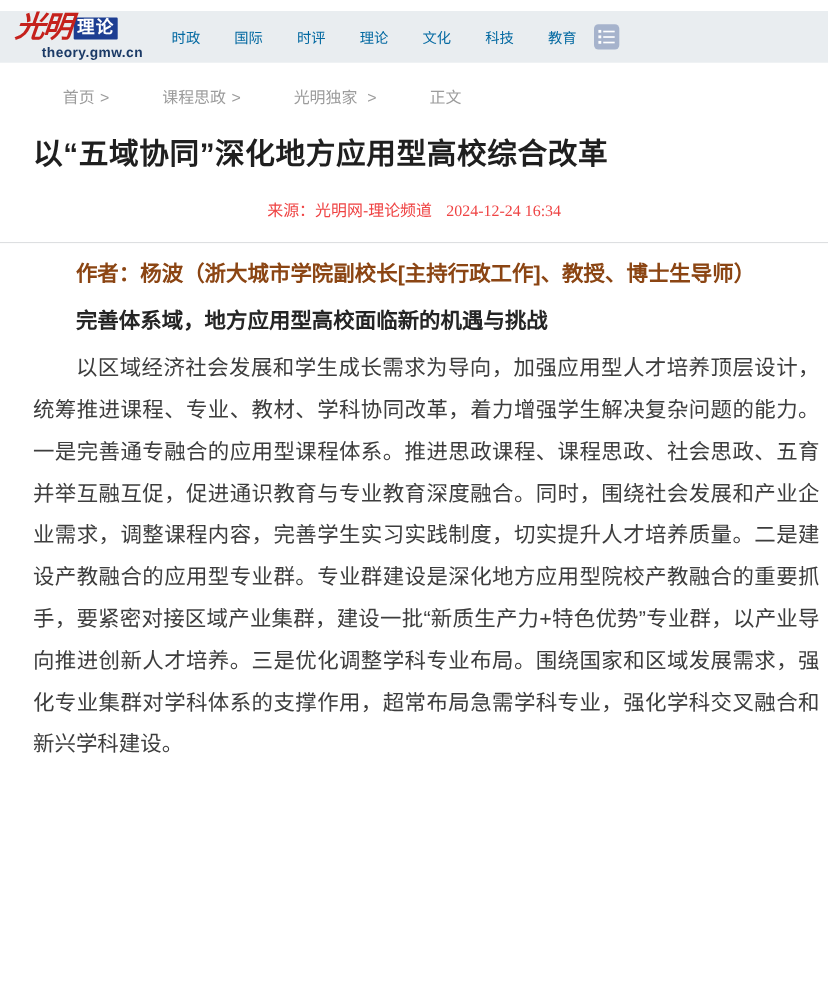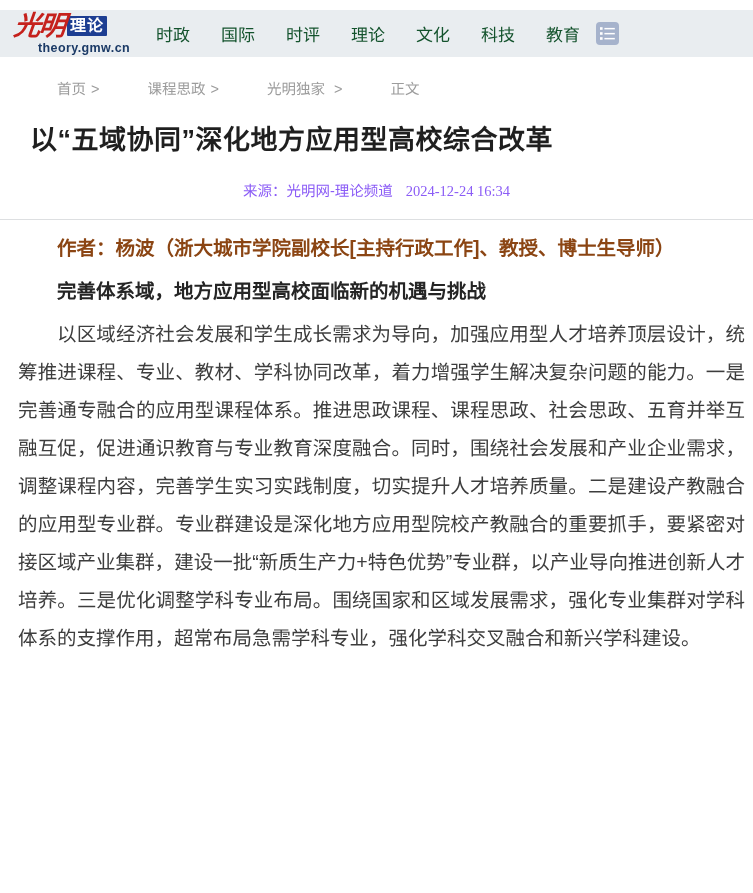--- a/index.html
+++ b/index.html
@@ -25,47 +25,47 @@
   }
   .logo-ll{
     background:#1d3e92;color:#ffffff;font-weight:bold;font-size:16px;
     padding:2px 3px;margin-left:3px;letter-spacing:1px;border-radius:1px;
   }
   .logo-domain{
     color:#1b3a66;font-size:12.5px;font-weight:bold;margin-top:3px;letter-spacing:.4px;margin-left:24px;
   }
   .nav{display:flex;align-items:center;gap:31px;margin-left:24px;}
   .nav-item{
-    font-size:17px;color:#14532d;cursor:pointer;white-space:nowrap;
+    font-size:13px;color:#0369a1;cursor:pointer;white-space:nowrap;
   }
   .menu-btn{
     margin-left:16px;width:23px;height:23px;border-radius:4px;background:#a6b3cc;
     display:flex;align-items:center;justify-content:center;cursor:pointer;flex:0 0 auto;
   }
   
   .breadcrumb{
     margin:20px 0 0 14px;font-size:14.5px;color:#9c9c9c;
   }
   .crumb{color:#9c9c9c;text-decoration:none;cursor:pointer;margin-left:43px;}
   .crumb-sep{margin:0 5px;color:#9c9c9c;}
   
   .article-title{
     margin:26px 30px 0 30px;text-align:left;font-size:27px;font-weight:bold;
     color:#1f1f1f;letter-spacing:.5px;line-height:1.25;
   }
   .source-line{
-    margin-top:21px;text-align:center;font-size:14.5px;color:#8b5cf6;
+    margin-top:21px;text-align:center;font-size:14.5px;color:#ef4444;
   }
   .source-time{
     font-family:"Liberation Serif","DejaVu Serif",serif;margin-left:13px;
   }
   .divider{border:none;border-top:1px solid #dddfe1;margin:19px 0 0 0;}
   
   .article-body{
-    padding:9px 8px 0 18px;font-size:19.5px;line-height:38px;color:#3d3d3d;
+    padding:9px 8px 0 30px;font-size:19.5px;line-height:38px;color:#3d3d3d;
     text-align:justify;
   }
   .article-body p{margin:0 0 5px 0;text-indent:2em;}
   .author-line{color:#8b4513;font-weight:bold;}
   .sub-head{font-weight:bold;color:#252525;}
 </style>
 </head>
 <body>
 
 <div class="header-band">

